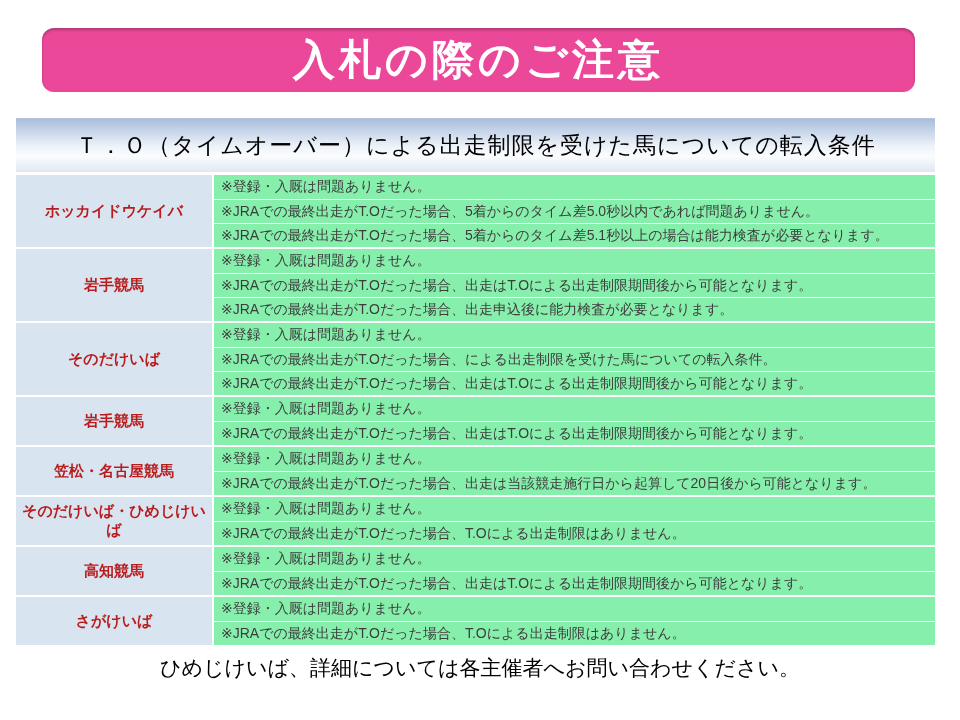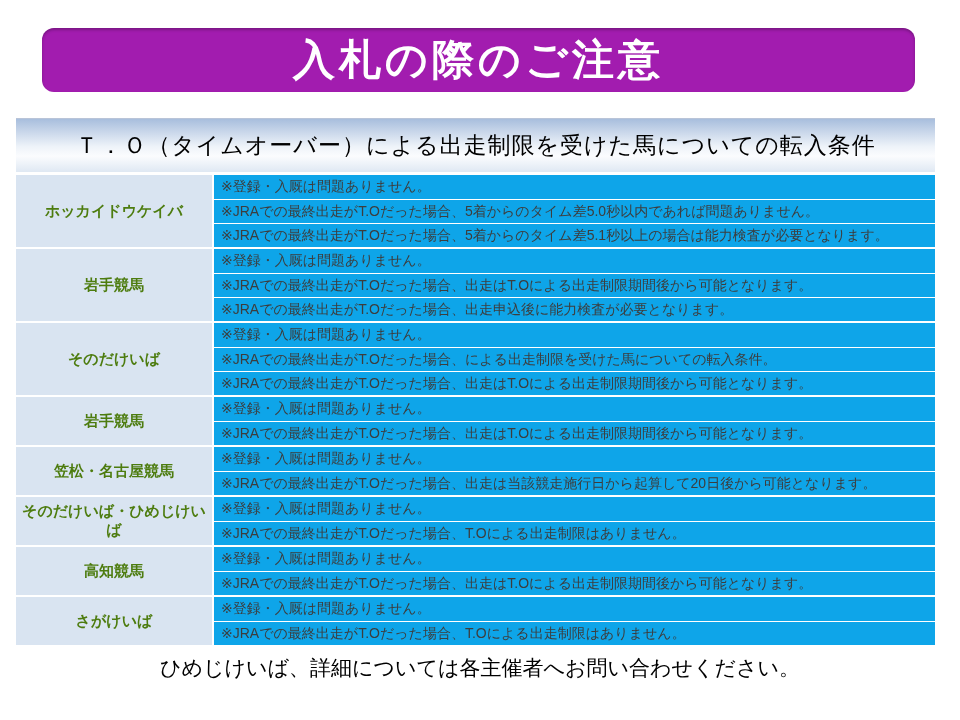--- a/index.html
+++ b/index.html
@@ -6,21 +6,21 @@
   body{
     width:960px;height:720px;background:#ffffff;
     font-family:"Liberation Sans","DejaVu Sans",sans-serif;
     overflow:hidden;
   }
   .slide{width:960px;height:720px;position:relative;}
 
   
   .banner{
     margin:28px 45px 0 42px;height:64px;
-    background:#a21caf;border-radius:12px;
+    background:#ec4899;border-radius:12px;
     display:flex;align-items:center;justify-content:center;
     box-shadow:inset 0 2px 3px rgba(0,0,0,0.25);
   }
   .banner span{
     color:#ffffff;font-size:42px;font-weight:bold;letter-spacing:4px;
   }
 
   
   .table{margin:26px 25px 0 16px;border-top:1px solid #b9c4d8;}
   .thead{
@@ -28,26 +28,26 @@
     font-size:23px;color:#000000;letter-spacing:1px;
     background:linear-gradient(180deg,#a8bedd 0%,#eef3f9 52%,#fbfcfe 70%,#dfe8f3 100%);
     border-bottom:3px solid #ffffff;
   }
   .tbody{display:flex;flex-direction:column;}
   .group{display:flex;border-top:2px solid #ffffff;}
   .group:first-child{border-top:none;}
   .gname{
     width:196px;flex:0 0 196px;background:#d9e4f1;
     display:flex;align-items:center;justify-content:center;
-    font-size:15px;font-weight:bold;color:#4d7c0f;
+    font-size:15px;font-weight:bold;color:#b91c1c;
     border-right:2px solid #ffffff;text-align:center;
   }
   .gconds{flex:1;display:flex;flex-direction:column;}
   .cond{
-    height:24px;box-sizing:border-box;background:#0ea5e9;
+    height:24px;box-sizing:border-box;background:#86efac;
     display:flex;align-items:center;padding-left:7px;
     font-size:14px;color:#3d3d3d;border-top:1px solid #ffffff;
     white-space:nowrap;overflow:hidden;
   }
   .cond:first-child{border-top:none;}
 
   
   .footer{
     margin-top:8px;text-align:center;
     font-size:21px;color:#000000;line-height:1.45;

